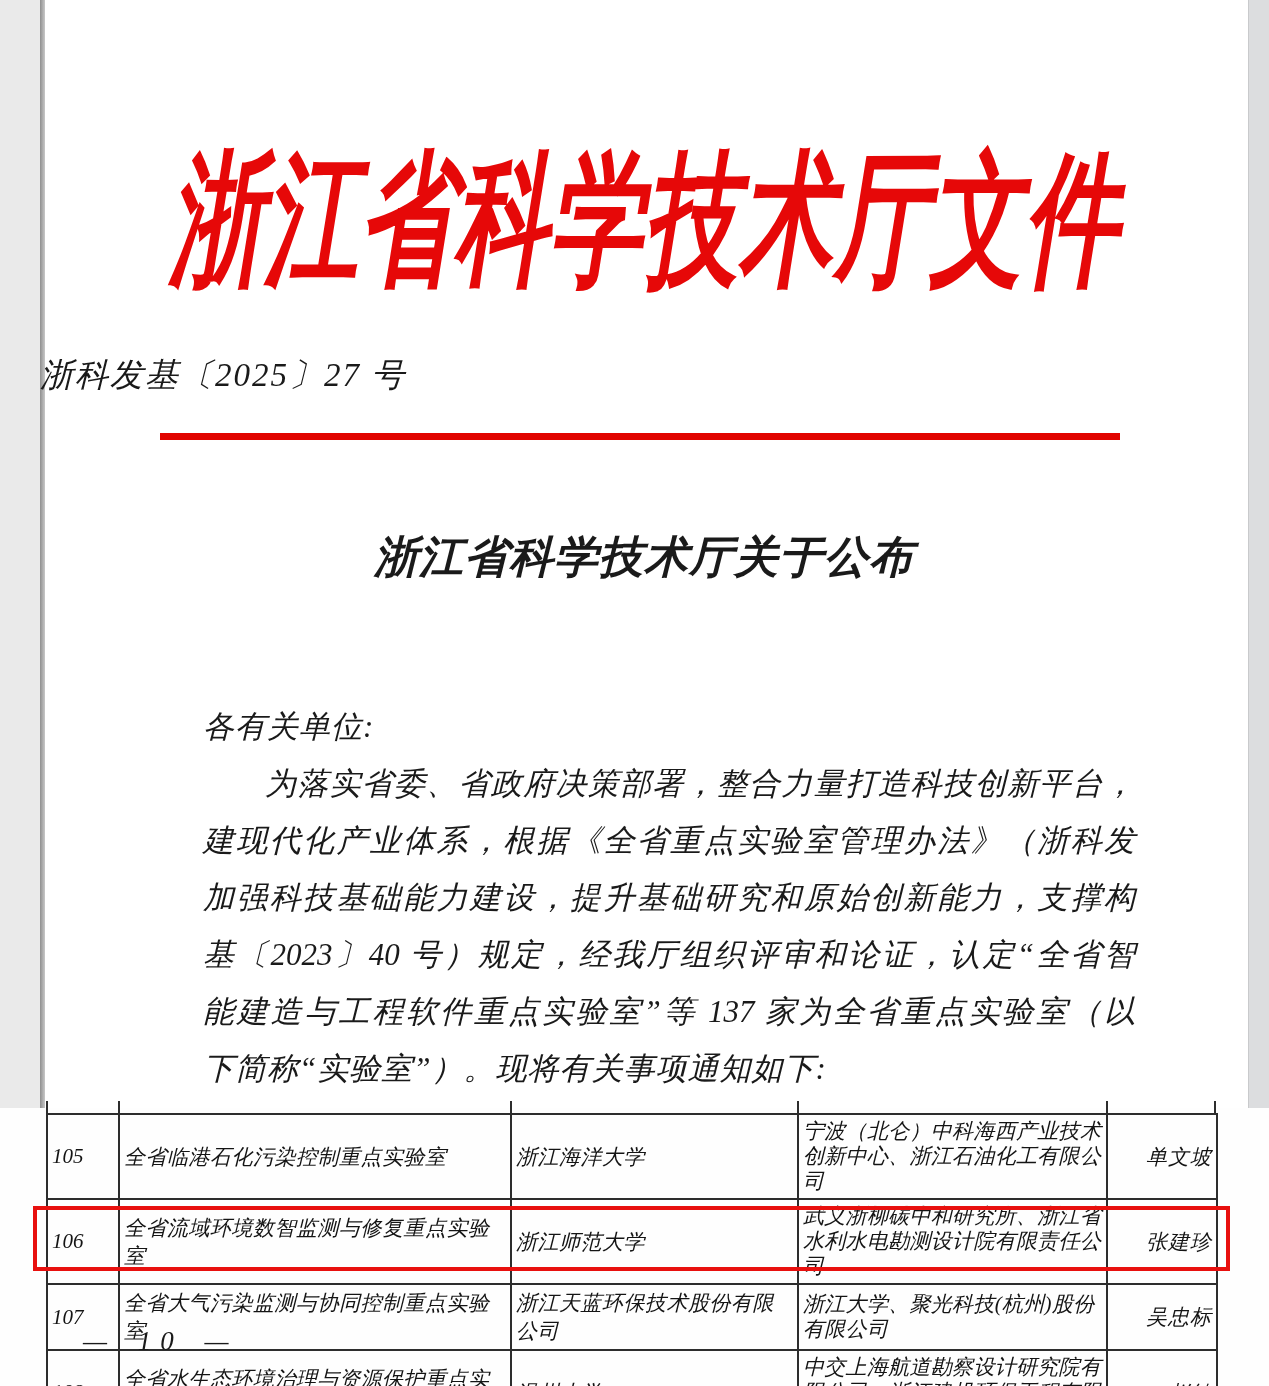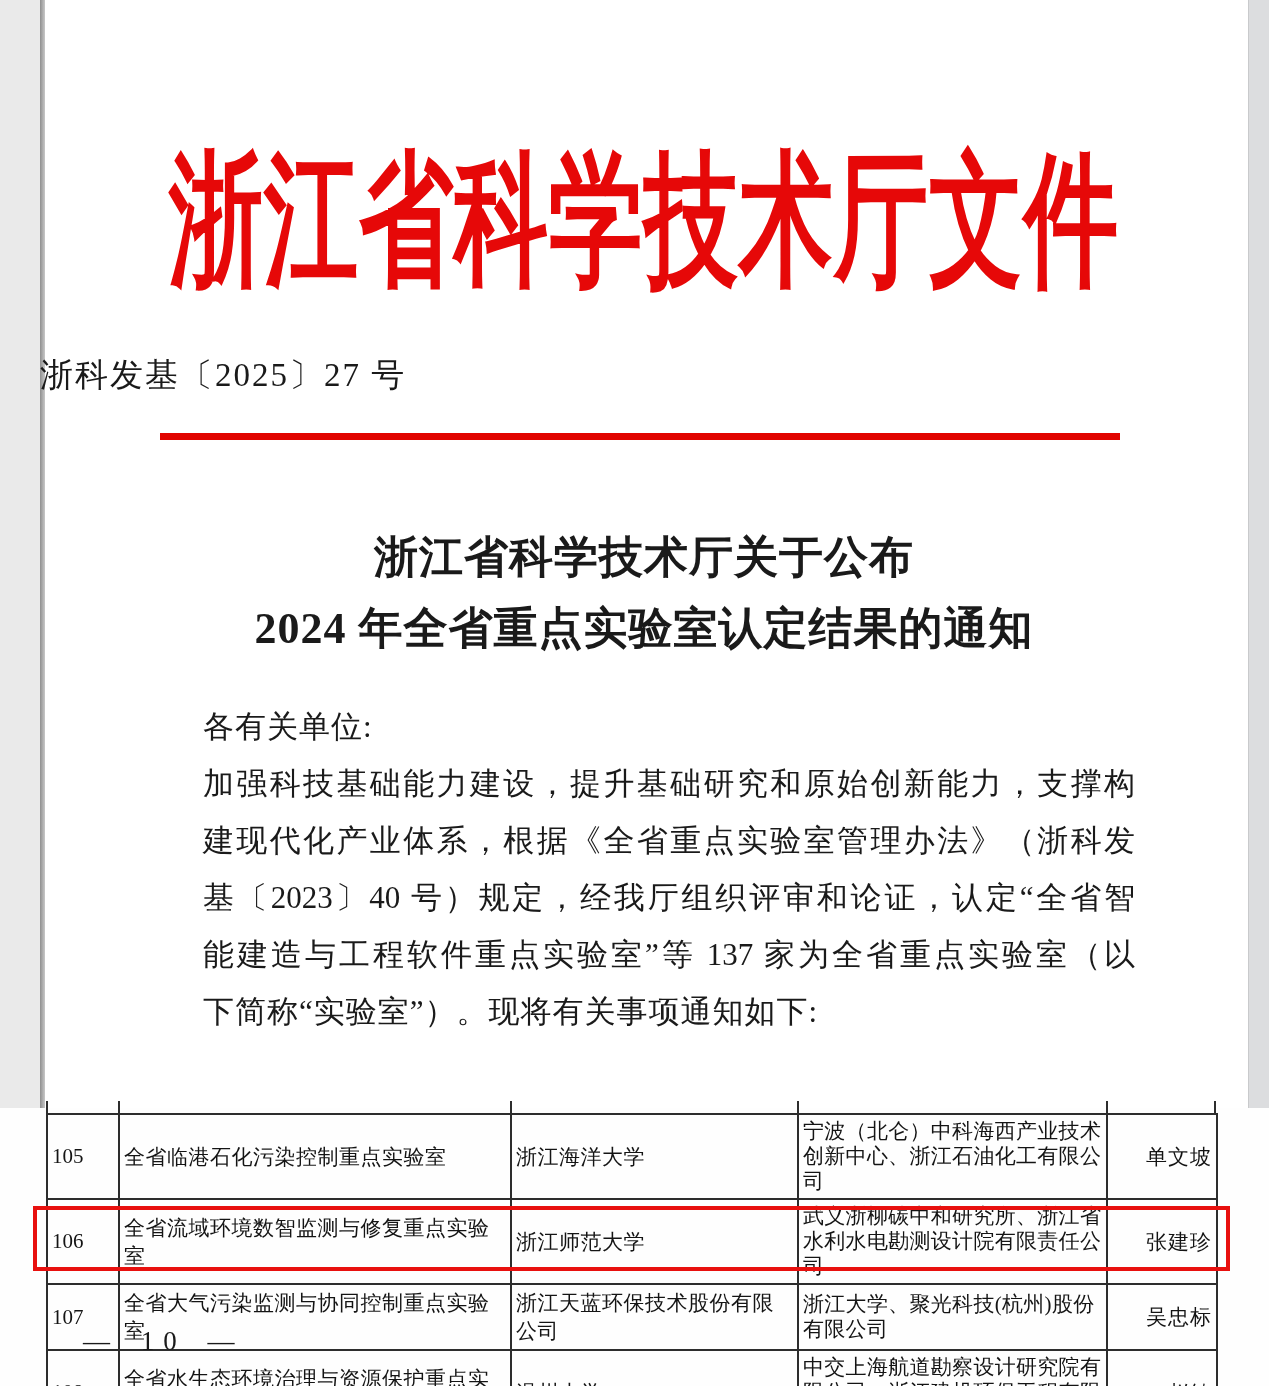--- a/index.html
+++ b/index.html
@@ -1,20 +1,21 @@
 <!DOCTYPE html>
 <html><head>
 <meta charset="utf-8">
 <style>
   html,body{margin:0;padding:0;background:#ffffff;}
   .canvas{
     position:relative;width:1269px;height:1386px;overflow:hidden;
     background:#ffffff;
     font-family:"Liberation Serif","DejaVu Serif",serif;
     color:#1a1a1a;
+    font-style:italic;
   }
   
   .strip-left{
     position:absolute;left:0;top:0;width:40px;height:1108px;
     background:#eaeaea;
   }
   .page-edge-left{
     position:absolute;left:40px;top:0;width:5px;height:1108px;
     background:linear-gradient(to right,#8f8f8f,#c8c8c8);
   }
@@ -96,27 +97,27 @@
   <div class="masthead">
     <span>浙江省科学技术厅文件</span>
   </div>
 
   <div class="docnum">浙科发基〔2025〕27 号</div>
 
   <div class="red-rule"></div>
 
   <div class="doc-title">
     <div>浙江省科学技术厅关于公布</div>
-    <div>2024 年全省重点实验室认定结果的通知</div>
   </div>
 
   <div class="body-text">
     <div class="line">各有关单位:</div>
+    <div class="line just indent">为落实省委、省政府决策部署，整合力量打造科技创新平台，</div>
+    <div class="line just">建现代化产业体系，根据《全省重点实验室管理办法》（浙科发</div>
     <div class="line just">加强科技基础能力建设，提升基础研究和原始创新能力，支撑构</div>
-    <div class="line just">建现代化产业体系，根据《全省重点实验室管理办法》（浙科发</div>
     <div class="line just">基〔2023〕40 号）规定，经我厅组织评审和论证，认定“全省智</div>
     <div class="line just">能建造与工程软件重点实验室”等 137 家为全省重点实验室（以</div>
     <div class="line">下简称“实验室”）。现将有关事项通知如下:</div>
   </div>
 
   <div class="table-band"></div>
 
   <div class="sliver" style="left:46px"></div>
   <div class="sliver" style="left:118px"></div>
   <div class="sliver" style="left:510px"></div>

